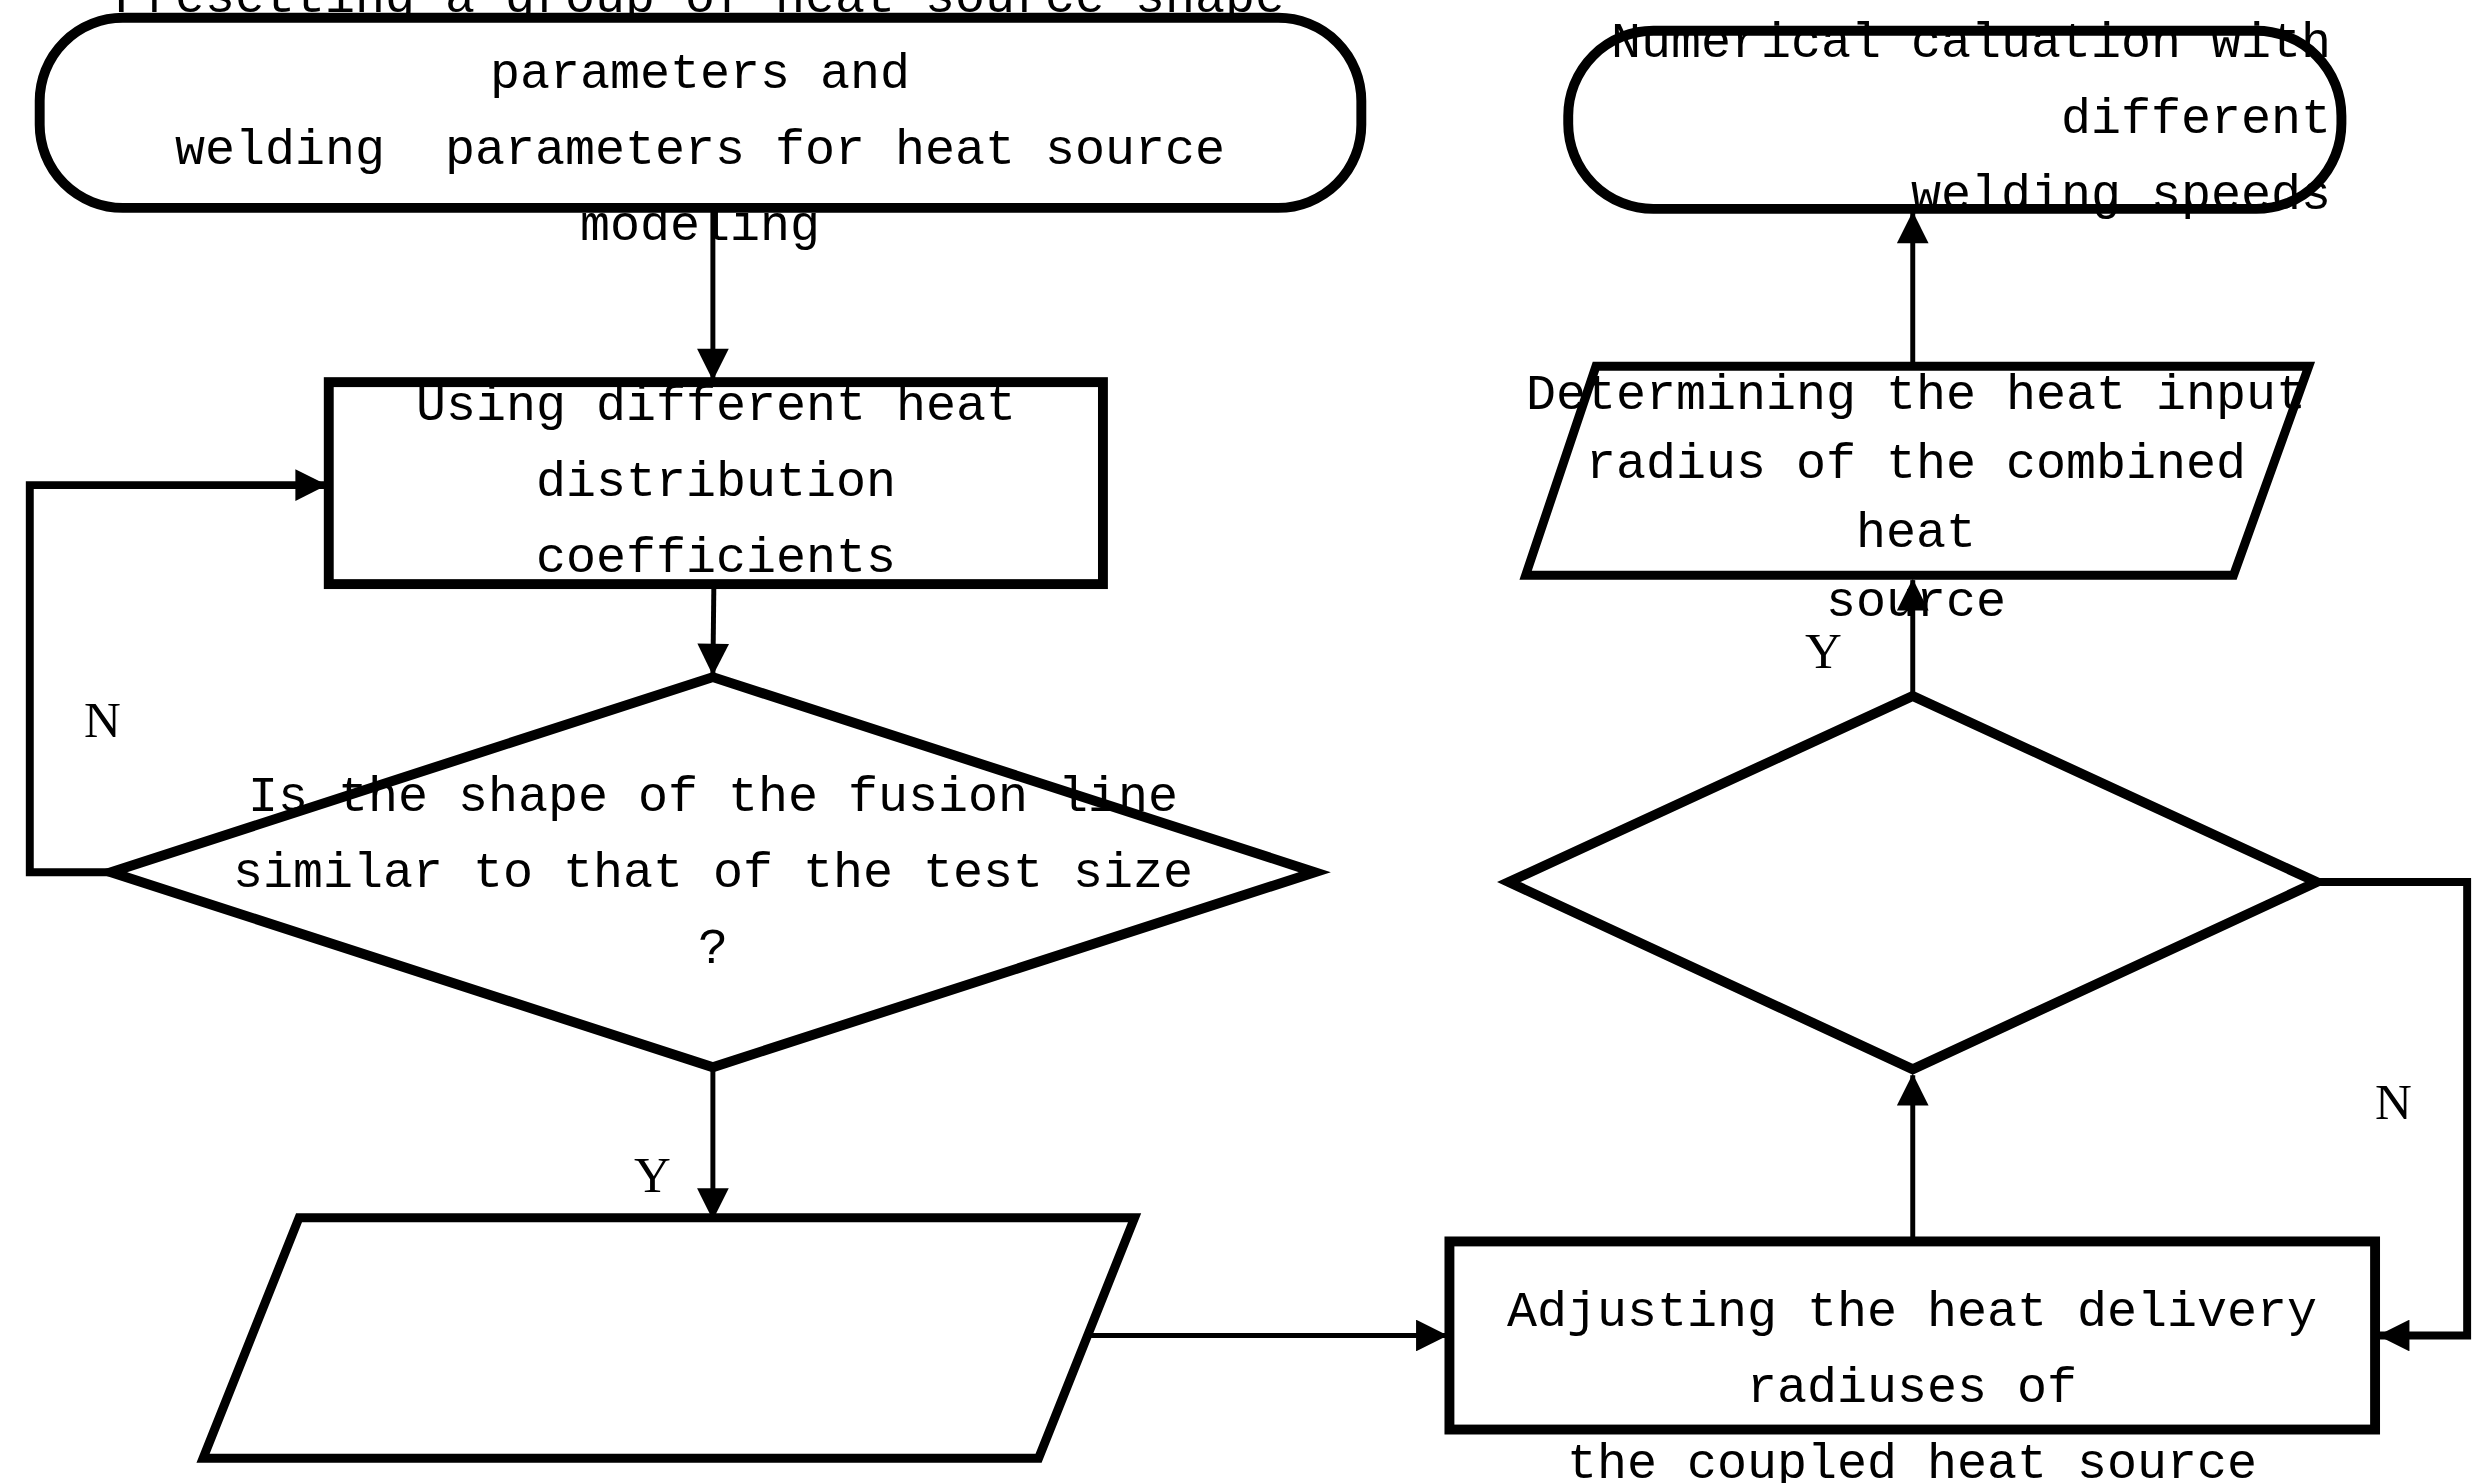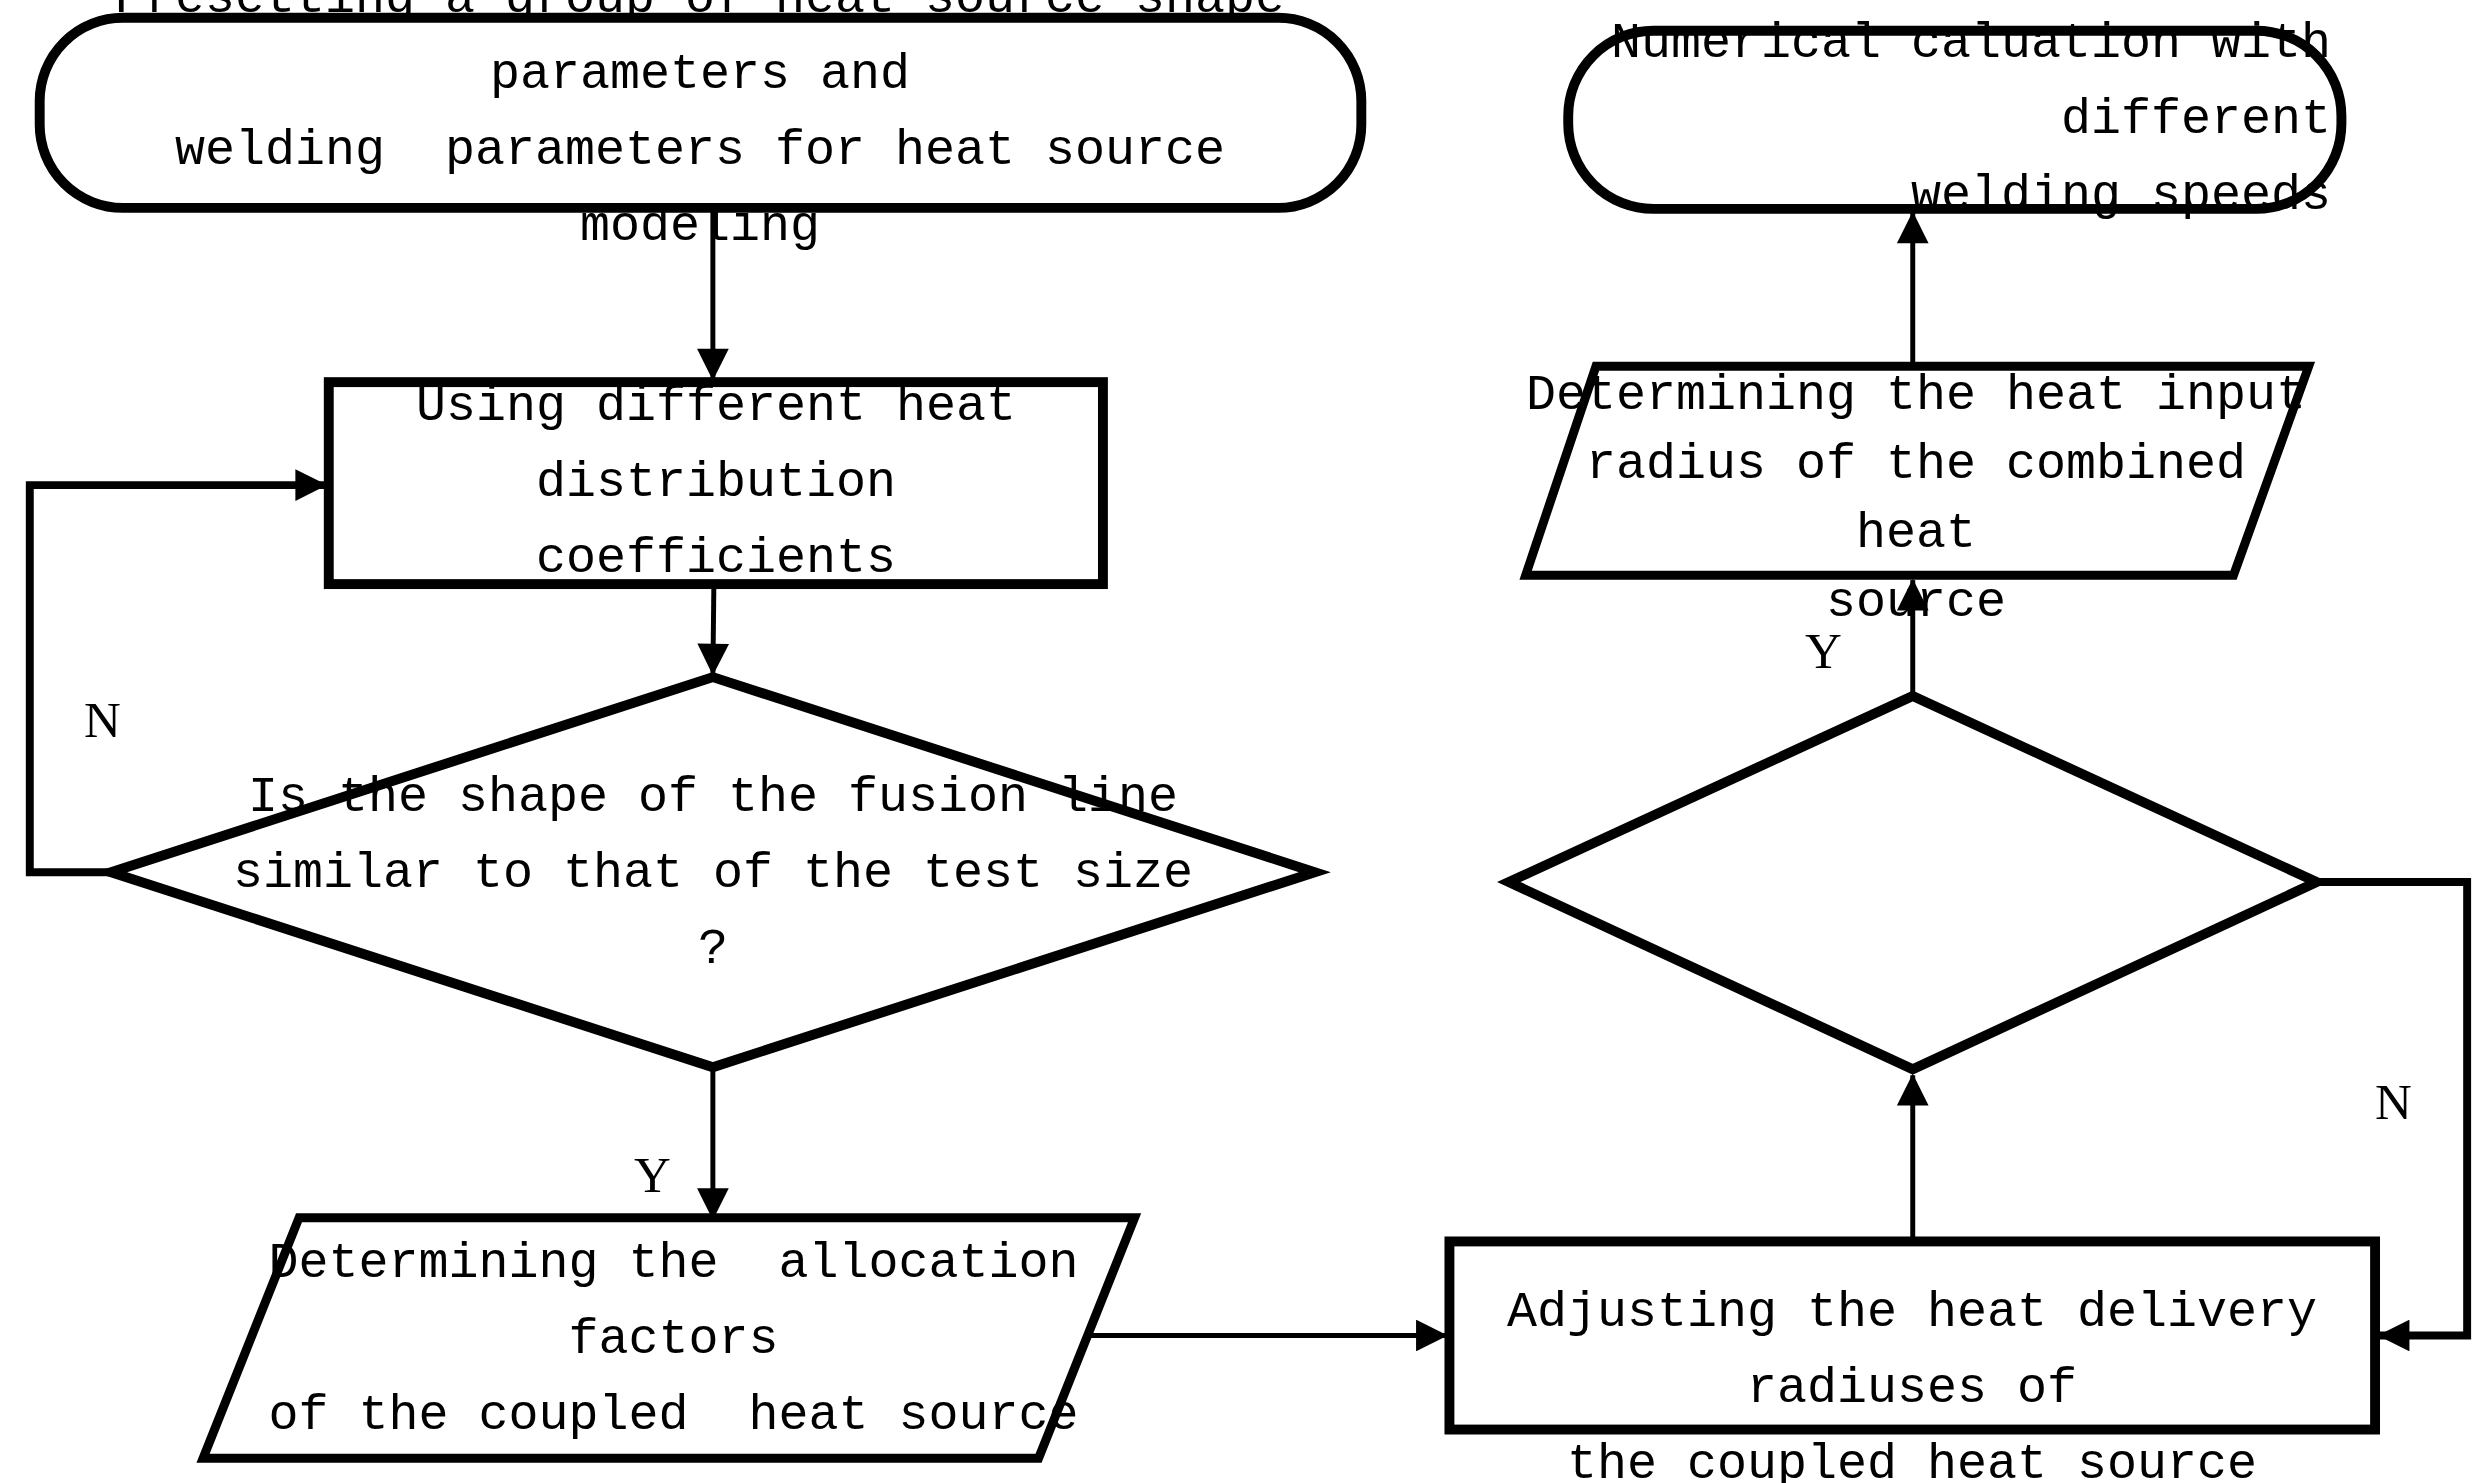--- a/index.html
+++ b/index.html
@@ -101,22 +101,20 @@
 
   <div class="node-text" style="left:59px; top:24px; width:1282px; height:178px;">Presetting a group of heat source shape parameters and
 welding  parameters for heat source modeling</div>
 
   <div class="node-text" style="left:329px; top:382px; width:774px; height:202px;">Using different heat distribution
 coefficients</div>
 
   <div class="node-text" style="left:218px; top:767px; width:990px; height:213px;">Is the shape of the fusion line
 similar to that of the test size ?</div>
 
-  <div class="node-text" style="left:248px; top:1223px; width:851px; height:233px;">Determining the  allocation factors
-of the coupled  heat source</div>
 
   <div class="node-text" style="left:1449px; top:1295px; width:926px; height:188px;">Adjusting the heat delivery radiuses of
 the coupled heat source</div>
 
 
   <div class="node-text lh-tight" style="left:1525px; top:368px; width:782px; height:207px;margin-top:27px;">Determining the heat input
 radius of the combined heat
 source</div>
 
   <div class="node-text" style="left:1578px; top:31px; width:753px; height:178px;text-align:right;">Numerical caluation with different

